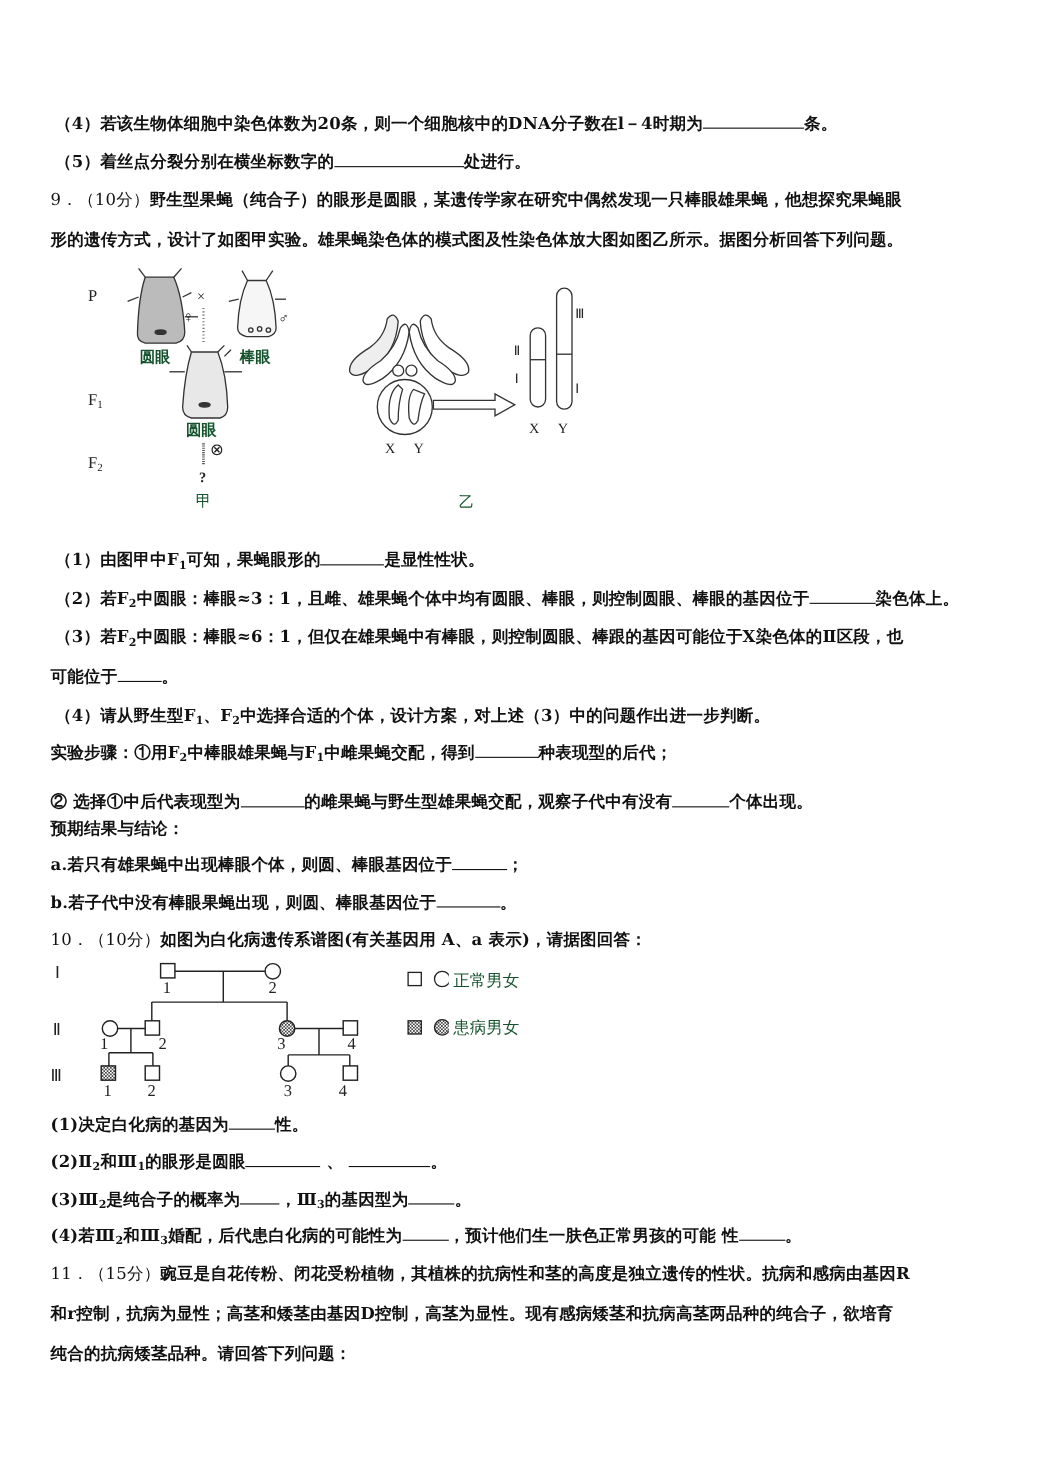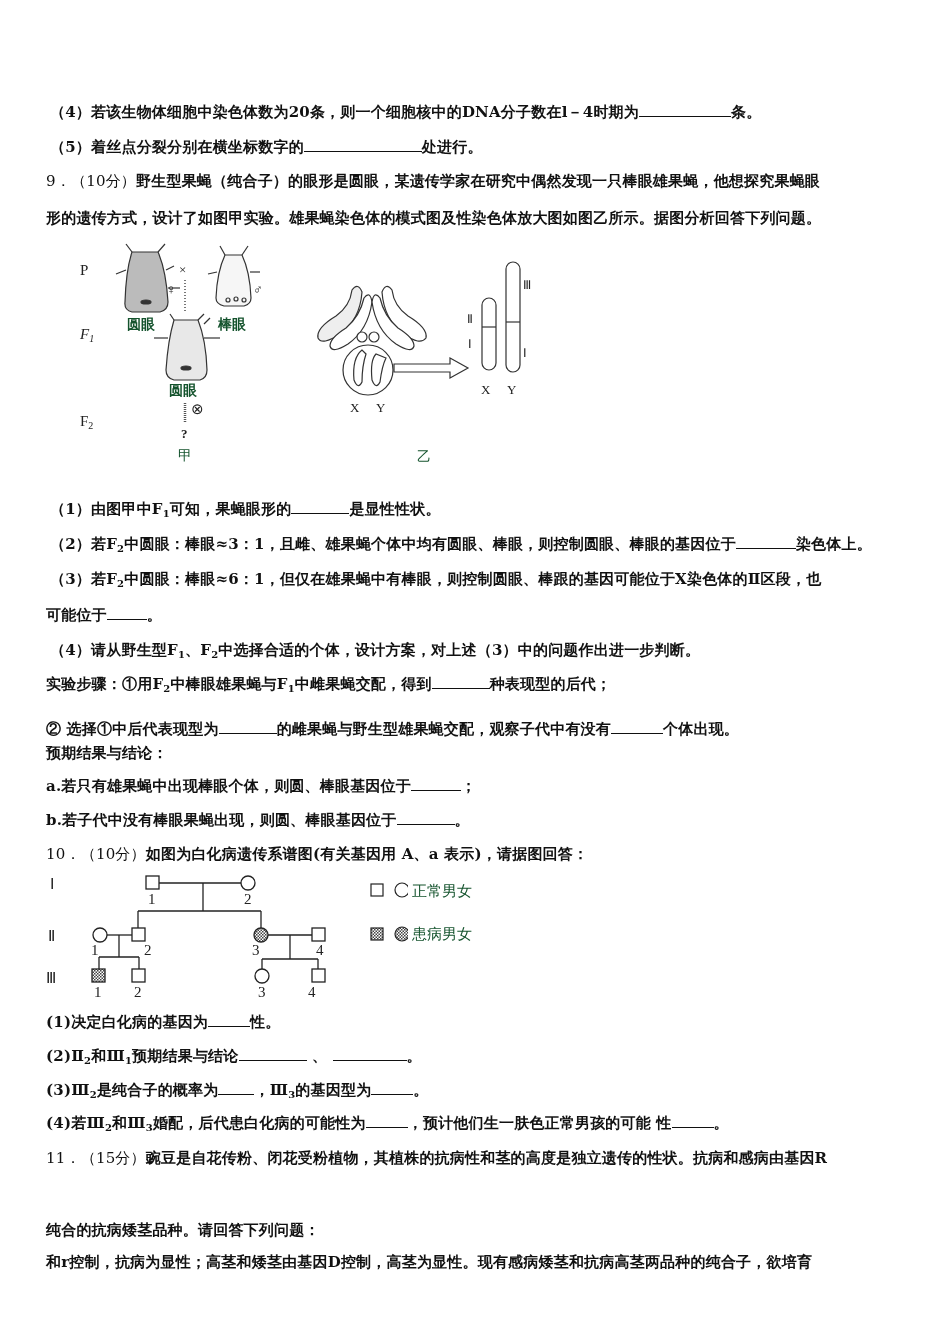--- a/index.html
+++ b/index.html
@@ -61,21 +61,21 @@
       <line x1="98" y1="98" x2="84" y2="98"></line>
         <line x1="134" y1="98" x2="150" y2="98"></line>
       <line x1="134" y1="84" x2="140" y2="78"></line>
       <ellipse cx="116" cy="128" rx="5" ry="2" fill="#333"></ellipse>
     </g>
 
     <line x1="115" y1="40" x2="115" y2="72" stroke="#777" stroke-width="2" stroke-dasharray="1,2"></line>
     <line x1="115" y1="163" x2="115" y2="183" stroke="#555" stroke-width="2.5" stroke-dasharray="1,1"></line>
   </svg>
   <span class="lbl" style="left:10px; top:22px;">P</span>
-  <span class="lbl" style="left:10px; top:86px;font-style:italic;"><span>F</span><sub>1</sub></span>
+  <span class="lbl" style="left:10px; top:116px;"><span>F</span><sub>1</sub></span>
   <span class="lbl" style="left:10px; top:173px;"><span>F</span><sub>2</sub></span>
   <span class="lbl" style="left:109px; top:22px; font-size:13px;">×</span>
   <span class="lbl" style="left:96px; top:42px; font-size:14px;">♀</span>
   <span class="lbl" style="left:183px; top:42px; font-size:13px;">♂</span>
   <span class="cn" style="left:57px; top:76px;">圆眼</span>
   <span class="cn" style="left:148px; top:76px;">棒眼</span>
   <span class="cn" style="left:99px; top:142px;">圆眼</span>
   <span class="lbl" style="left:121px; top:160px; font-size:15px;">⊗</span>
   <span class="lbl" style="left:111px; top:186px; font-size:13px; font-weight:bold;">?</span>
   <span class="cn" style="left:108px; top:207px; font-weight:normal;">甲</span>
@@ -220,26 +220,26 @@
     </g>
   </svg>
   <span class="cn" style="left:44px; top:4px; font-weight:normal; font-size:15px;">正常男女</span>
   <span class="cn" style="left:44px; top:47px; font-weight:normal; font-size:15px;">患病男女</span>
 </div>
 
 <div class="line" style="top:1012px;">
   <span>(1)决定白化病的基因为</span><span class="blank" style="width:42px"></span><span>性。</span>
 </div>
 <div class="line" style="top:1046px;">
-  <span>(2)Ⅱ</span><sub>2</sub><span>和Ⅲ</span><sub>1</sub><span>预期结果与结论</span><span class="blank" style="width:68px"></span><span> 、 </span><span class="blank" style="width:74px"></span><span>。</span>
+  <span>(2)Ⅱ</span><sub>2</sub><span>和Ⅲ</span><sub>1</sub><span>的眼形是圆眼</span><span class="blank" style="width:68px"></span><span> 、 </span><span class="blank" style="width:74px"></span><span>。</span>
 </div>
 <div class="line" style="top:1080px;">
   <span>(3)Ⅲ</span><sub>2</sub><span>是纯合子的概率为</span><span class="blank" style="width:36px"></span><span>，Ⅲ</span><sub>3</sub><span>的基因型为</span><span class="blank" style="width:42px"></span><span>。</span>
 </div>
 <div class="line" style="top:1113px;">
   <span>(4)若Ⅲ</span><sub>2</sub><span>和Ⅲ</span><sub>3</sub><span>婚配，后代患白化病的可能性为</span><span class="blank" style="width:42px"></span><span>，预计他们生一肤色正常男孩的可能 性</span><span class="blank" style="width:42px"></span><span>。</span>
 </div>
 
 <div class="line num" style="top:1148px;">
   <span>11．（15分）</span><span class="b">豌豆是自花传粉、闭花受粉植物，其植株的抗病性和茎的高度是独立遗传的性状。抗病和感病由基因R</span>
 </div>
-<div class="line" style="top:1252px;">和r控制，抗病为显性；高茎和矮茎由基因D控制，高茎为显性。现有感病矮茎和抗病高茎两品种的纯合子，欲培育</div>
+<div class="line" style="top:1184px;">和r控制，抗病为显性；高茎和矮茎由基因D控制，高茎为显性。现有感病矮茎和抗病高茎两品种的纯合子，欲培育</div>
 <div class="line" style="top:1220px;">纯合的抗病矮茎品种。请回答下列问题：</div>
 
 </body></html>

